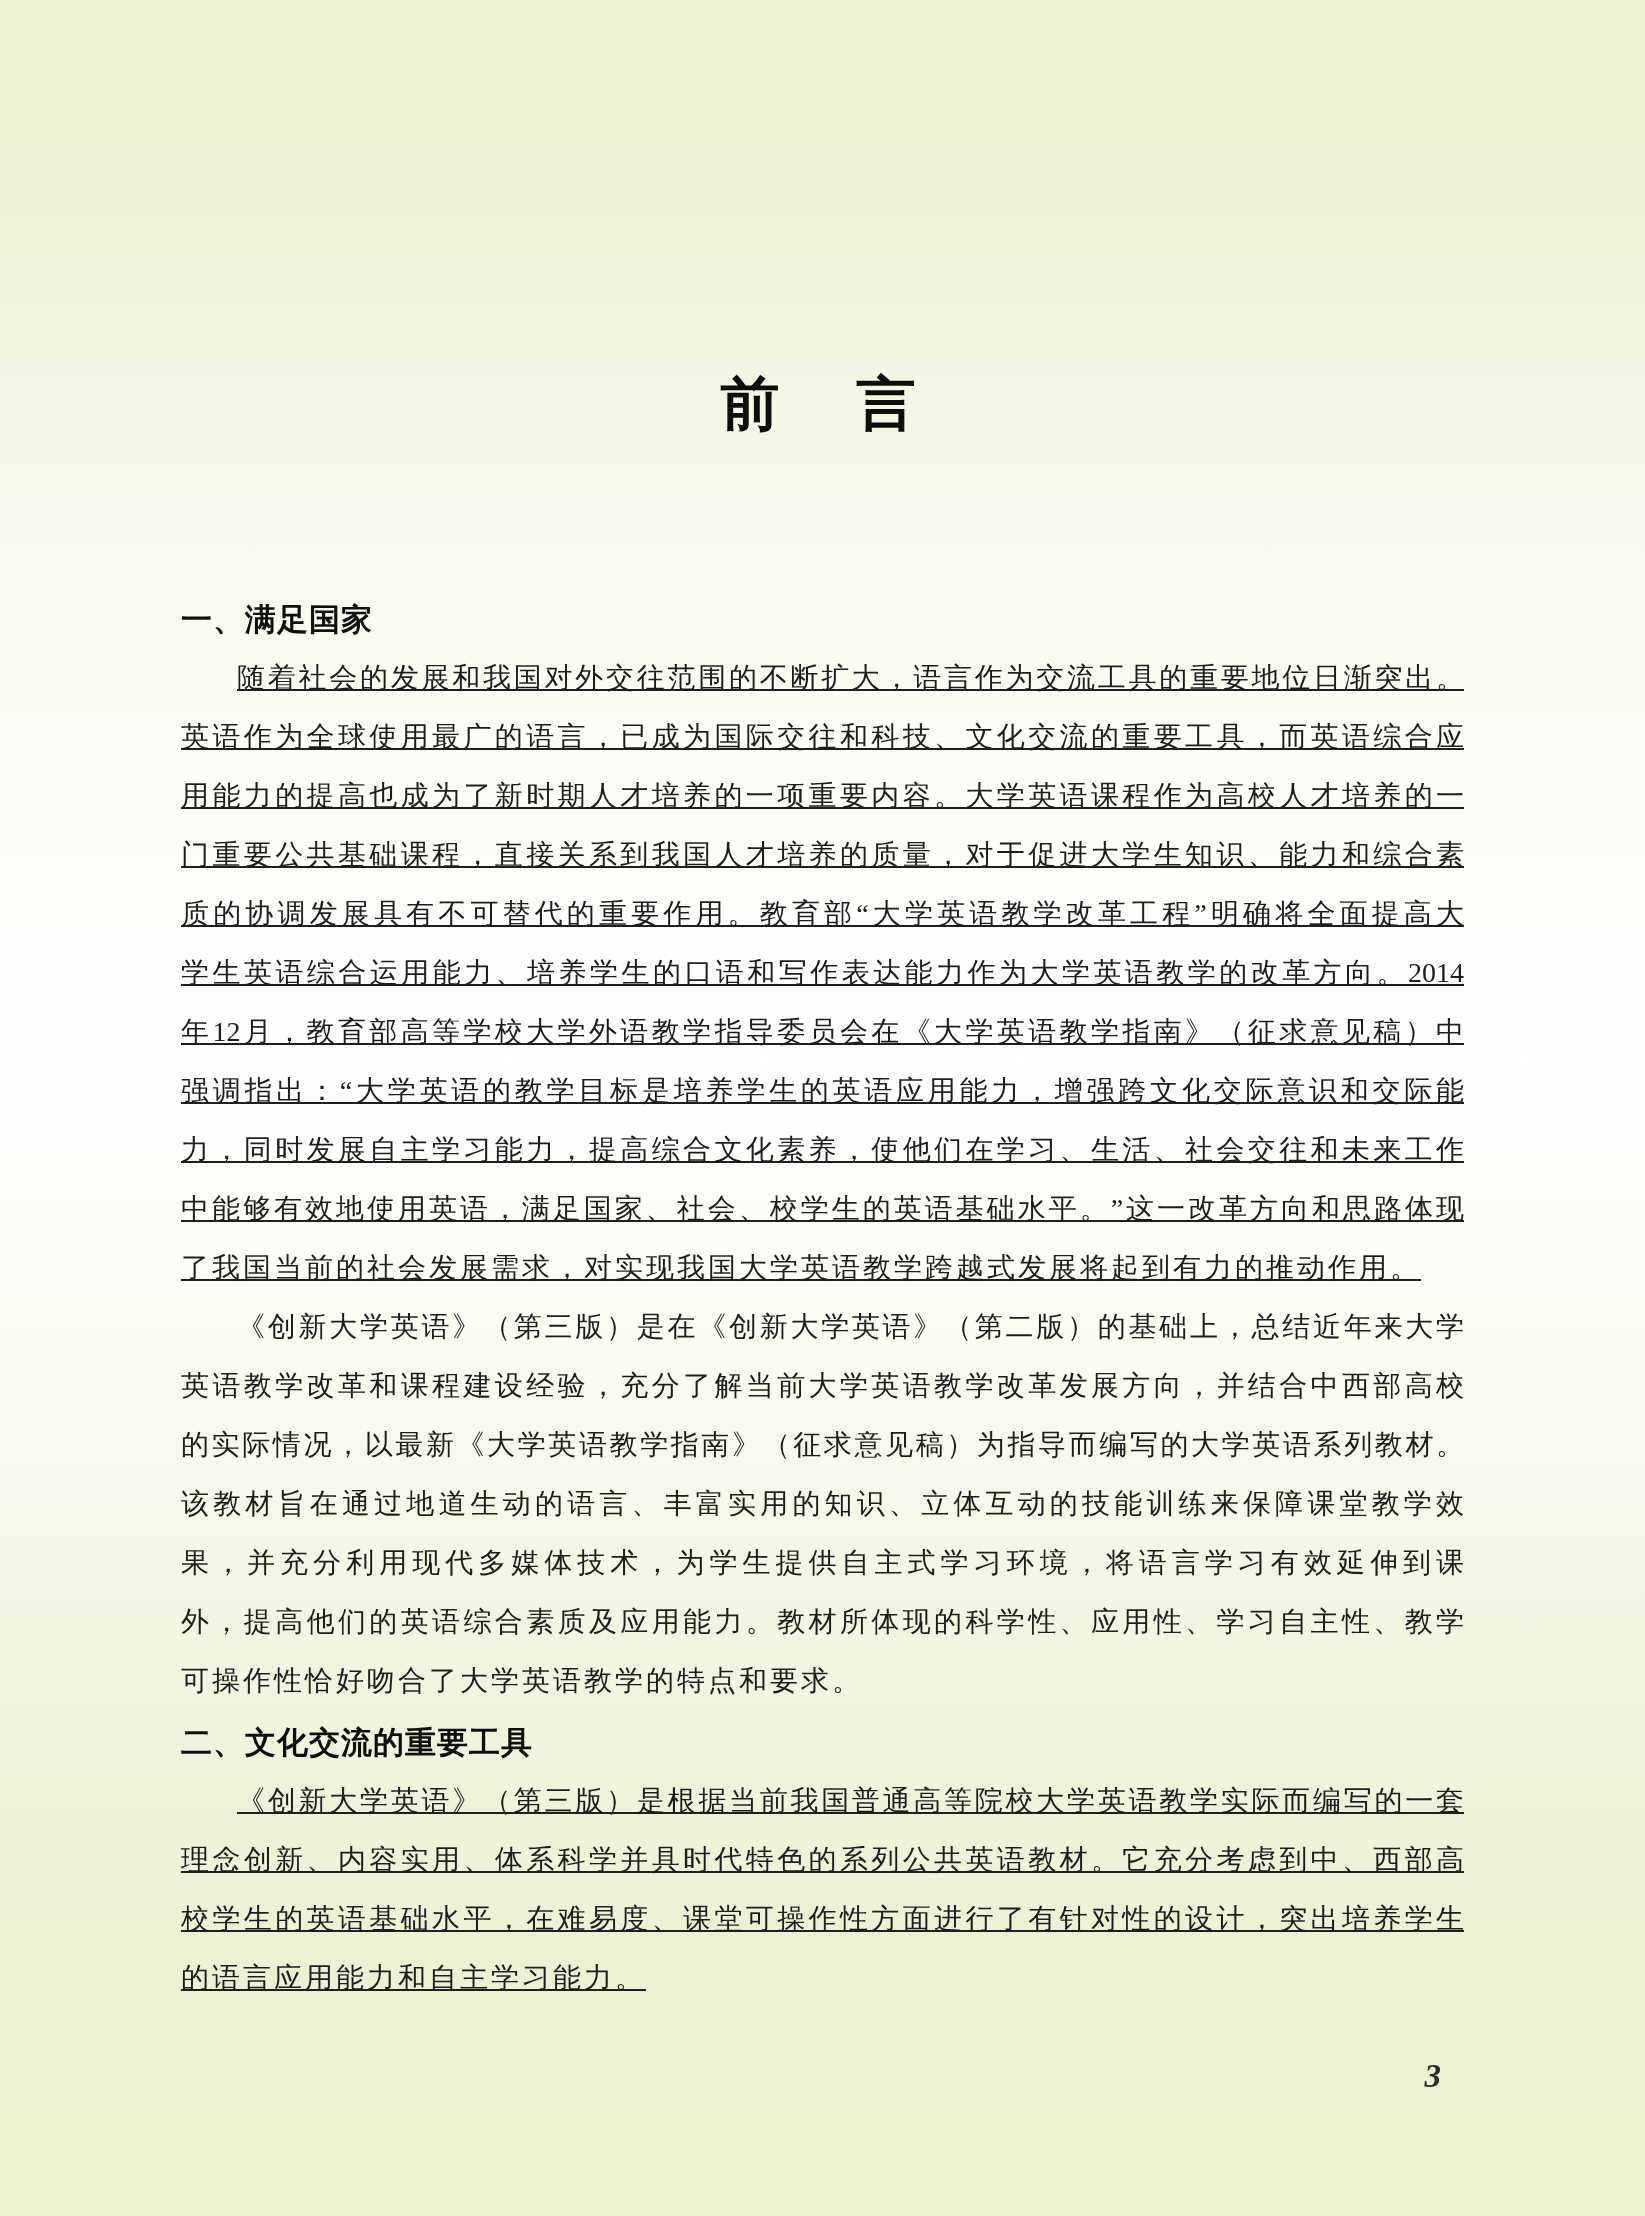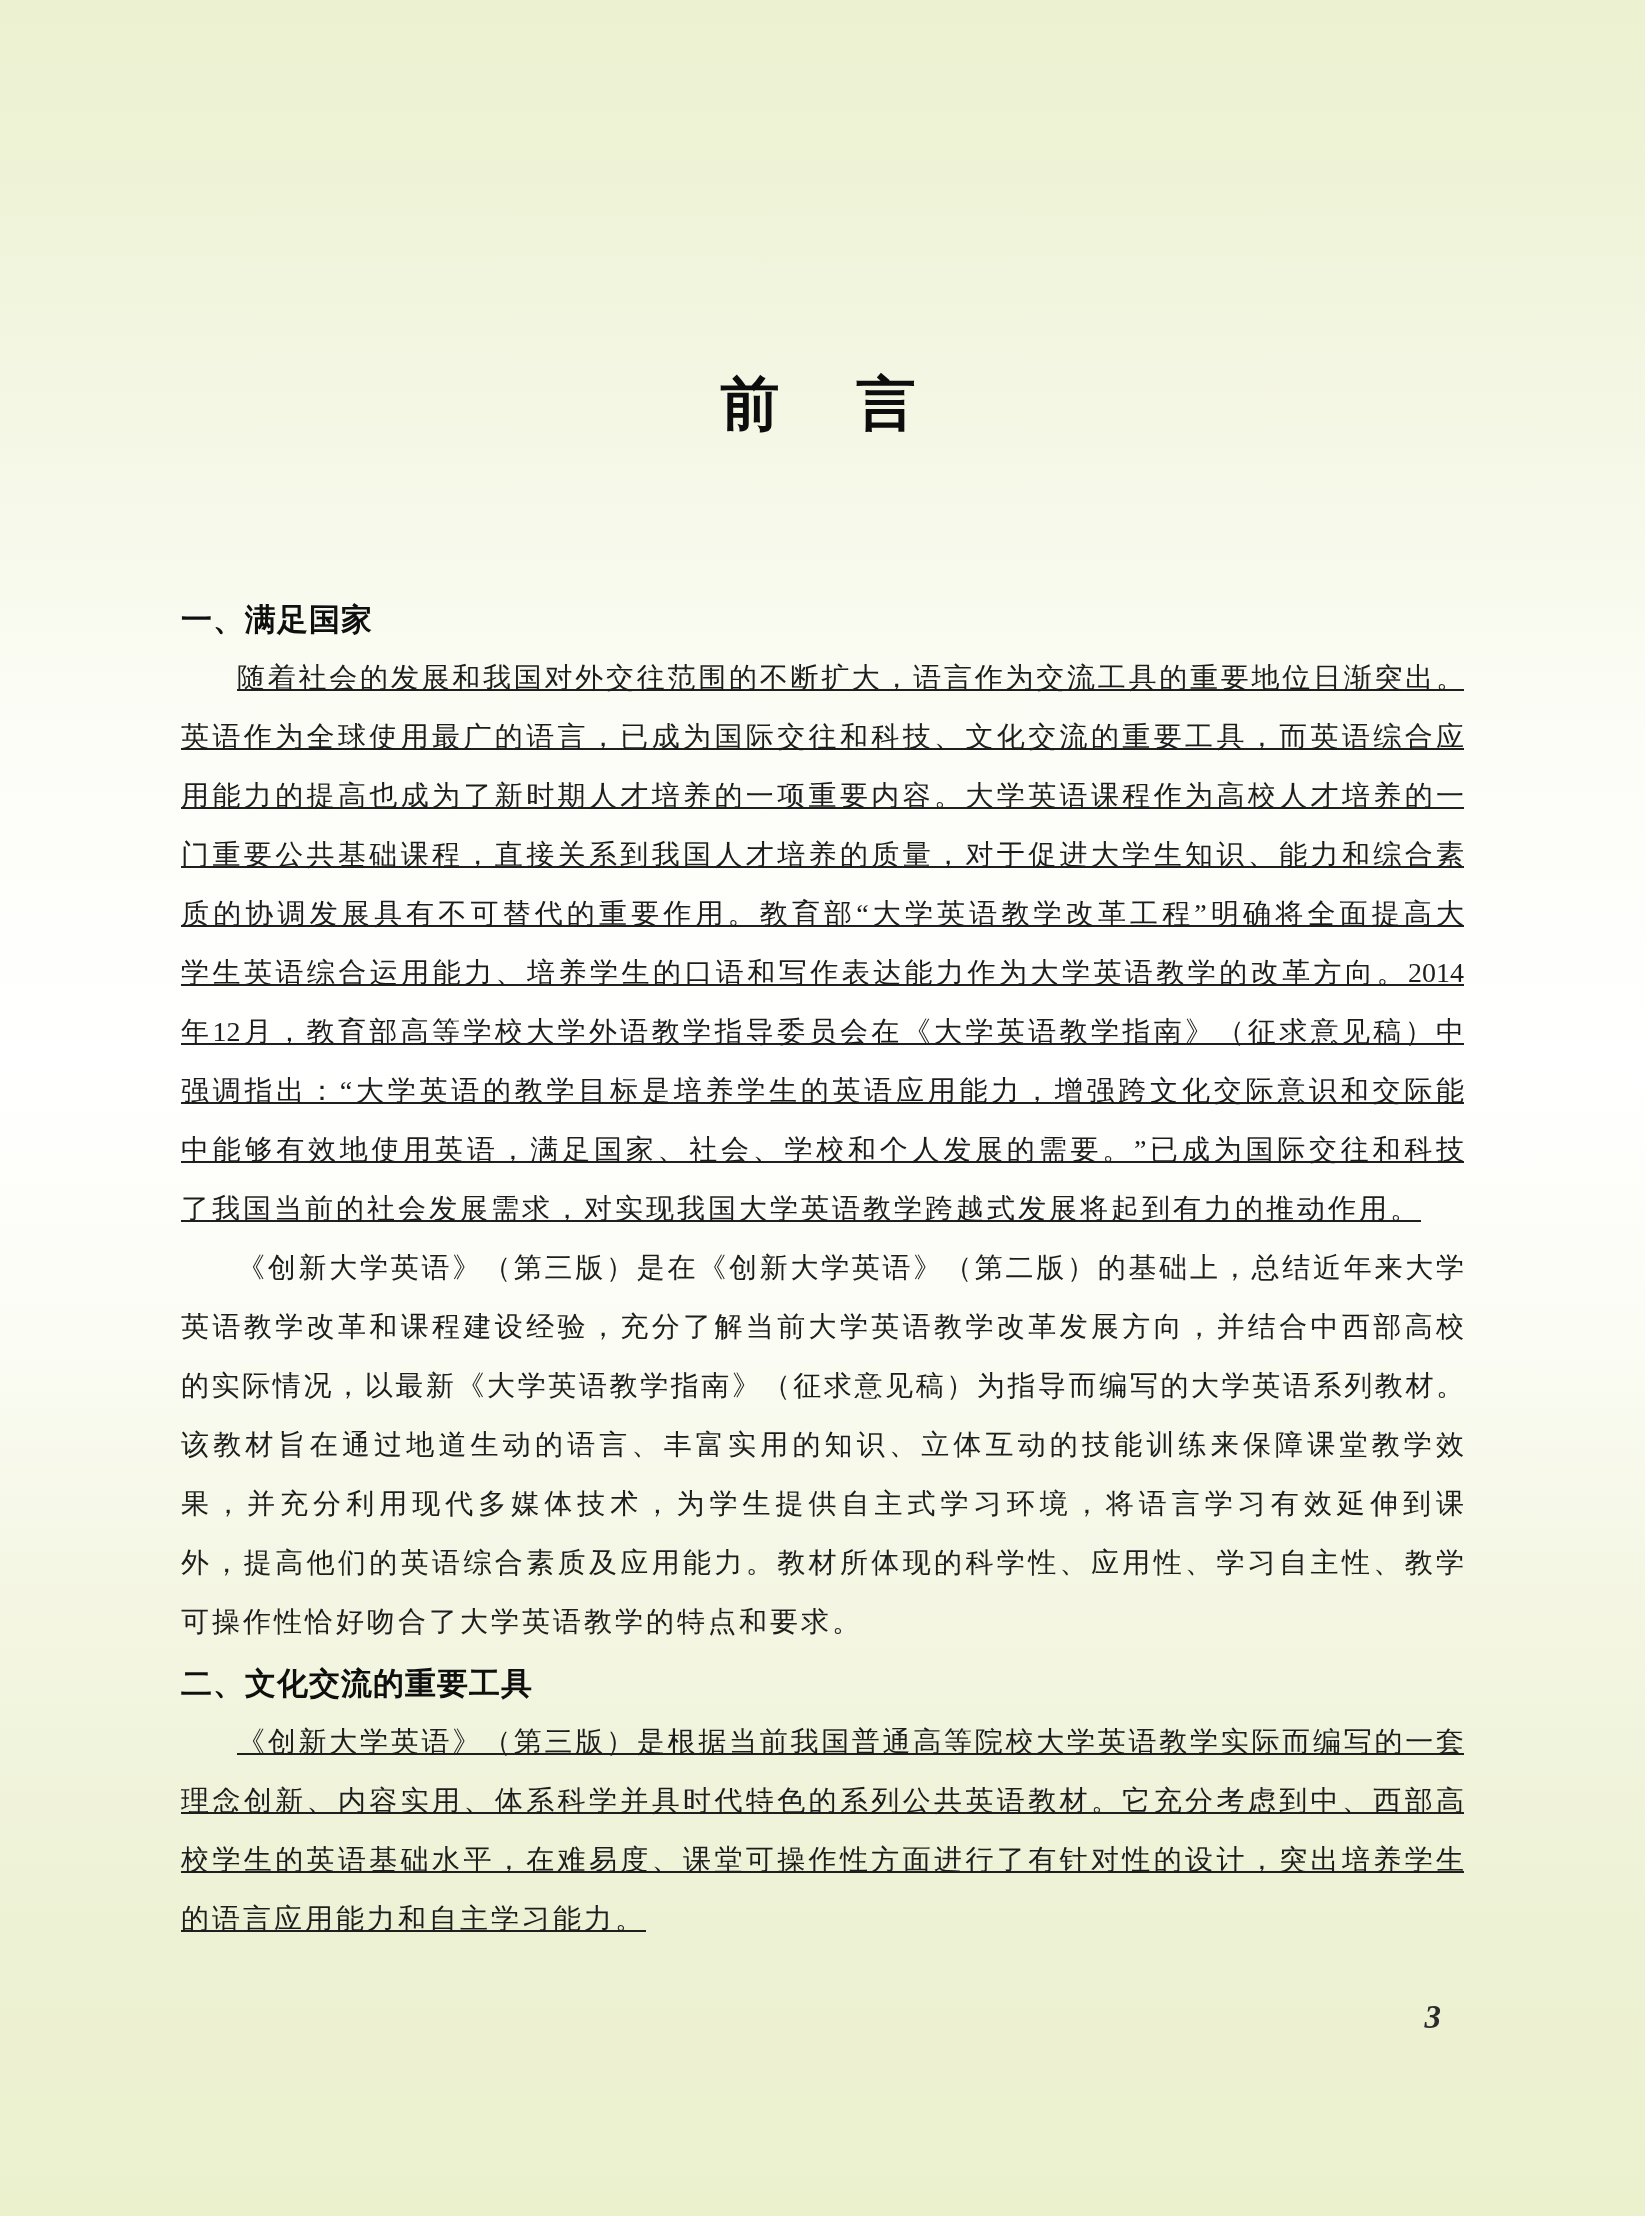--- a/index.html
+++ b/index.html
@@ -91,21 +91,22 @@
 
   <div class="para lead">
     <div class="line j ind">随着社会的发展和我国对外交往范围的不断扩大，语言作为交流工具的重要地位日渐突出。</div>
     <div class="line j">英语作为全球使用最广的语言，已成为国际交往和科技、文化交流的重要工具，而英语综合应</div>
     <div class="line j">用能力的提高也成为了新时期人才培养的一项重要内容。大学英语课程作为高校人才培养的一</div>
     <div class="line j">门重要公共基础课程，直接关系到我国人才培养的质量，对于促进大学生知识、能力和综合素</div>
     <div class="line j">质的协调发展具有不可替代的重要作用。教育部“大学英语教学改革工程”明确将全面提高大</div>
     <div class="line j">学生英语综合运用能力、培养学生的口语和写作表达能力作为大学英语教学的改革方向。2014</div>
     <div class="line j">年12月，教育部高等学校大学外语教学指导委员会在《大学英语教学指南》（征求意见稿）中</div>
     <div class="line j">强调指出：“大学英语的教学目标是培养学生的英语应用能力，增强跨文化交际意识和交际能</div>
-    <div class="line j">中能够有效地使用英语，满足国家、社会、学校和个人发展的需要。”已成为国际交往和科技</div>
+    <div class="line j">力，同时发展自主学习能力，提高综合文化素养，使他们在学习、生活、社会交往和未来工作</div>
+    <div class="line j">中能够有效地使用英语，满足国家、社会、校学生的英语基础水平。”这一改革方向和思路体现</div>
     <div class="line">了我国当前的社会发展需求，对实现我国大学英语教学跨越式发展将起到有力的推动作用。</div>
   </div>
 
   <div class="para">
     <div class="line j ind">《创新大学英语》（第三版）是在《创新大学英语》（第二版）的基础上，总结近年来大学</div>
     <div class="line j">英语教学改革和课程建设经验，充分了解当前大学英语教学改革发展方向，并结合中西部高校</div>
     <div class="line j">的实际情况，以最新《大学英语教学指南》（征求意见稿）为指导而编写的大学英语系列教材。</div>
     <div class="line j">该教材旨在通过地道生动的语言、丰富实用的知识、立体互动的技能训练来保障课堂教学效</div>
     <div class="line j">果，并充分利用现代多媒体技术，为学生提供自主式学习环境，将语言学习有效延伸到课</div>
     <div class="line j">外，提高他们的英语综合素质及应用能力。教材所体现的科学性、应用性、学习自主性、教学</div>

